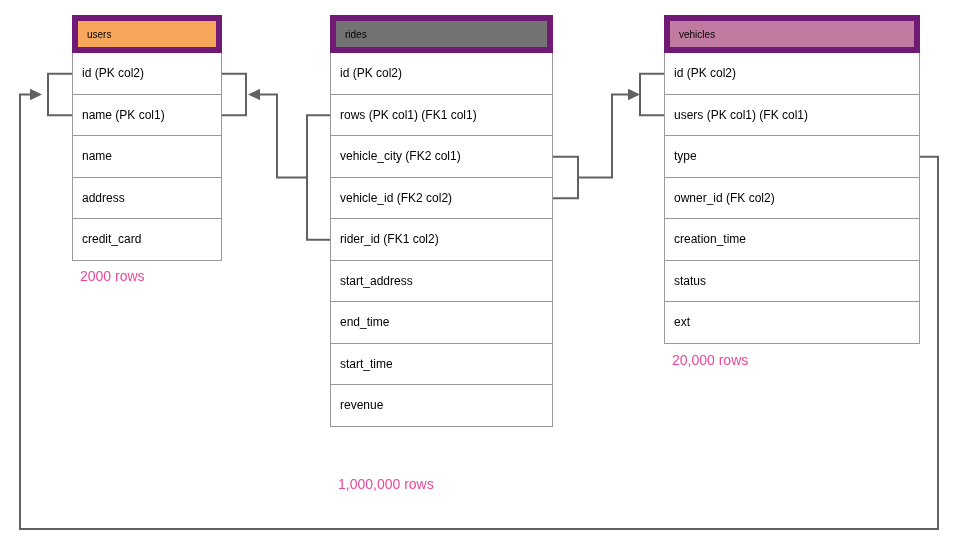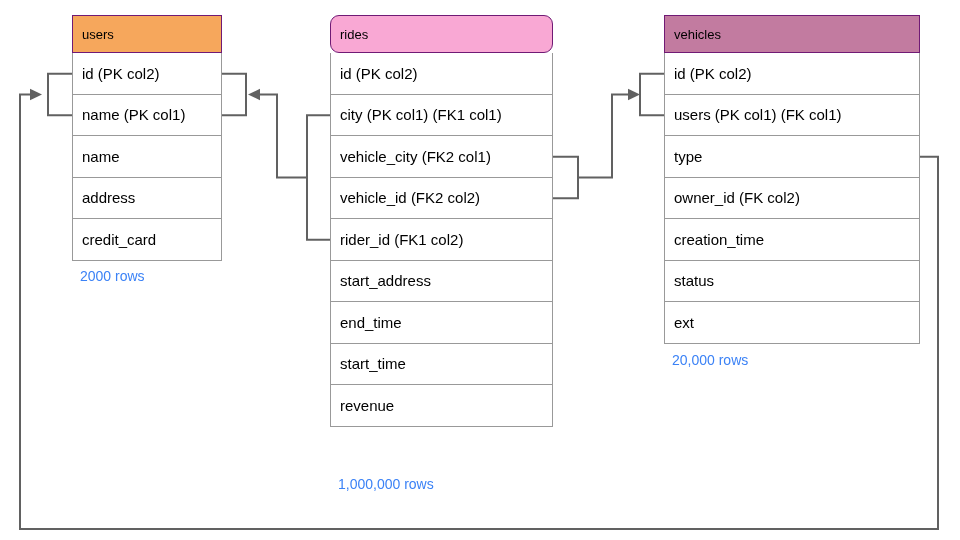--- a/index.html
+++ b/index.html
@@ -20,41 +20,41 @@
   .conn { fill: none; stroke: #616161; stroke-width: 2; }
   .arrowhead { fill: #616161; stroke: none; }
   .tbl {
     position: absolute;
     box-sizing: border-box;
     background: #ffffff;
   }
   .tbl-header {
     box-sizing: border-box;
     height: 38px;
-    border: 1px solid #701a75;
+    border: 6px solid #701a75;
     display: flex;
     align-items: center;
     padding-left: 9px;
-    font-size: 13px;
+    font-size: 10px;
   }
   .tbl-row {
     box-sizing: border-box;
     height: 41.5px;
     border: 1px solid #999999;
     border-top: none;
     display: flex;
     align-items: center;
     padding-left: 9px;
-    font-size: 15px;
+    font-size: 12px;
     background: #ffffff;
   }
   .row-count {
     position: absolute;
     font-size: 14px;
-    color: #3b82f6;
+    color: #ec4899;
     white-space: nowrap;
   }
   #tbl-users    { left: 72px;  top: 15px; width: 150px; }
   #tbl-rides    { left: 330px; top: 15px; width: 223px; }
   #tbl-vehicles { left: 664px; top: 15px; width: 256px; }
   #rows-users    { left: 80px;  top: 268px; }
   #rows-rides    { left: 338px; top: 476px; text-align: right; }
   #rows-vehicles { left: 672px; top: 352px; }
 </style>
 </head>
@@ -84,23 +84,23 @@
     <div class="tbl-header" style="background-color: rgb(246, 167, 92);">users</div>
     <div class="tbl-row">id (PK col2)</div>
     <div class="tbl-row">name (PK col1)</div>
     <div class="tbl-row">name</div>
     <div class="tbl-row">address</div>
     <div class="tbl-row">credit_card</div>
   </div>
   <div class="row-count" id="rows-users">2000 rows</div>
 
   <div class="tbl" id="tbl-rides">
-    <div class="tbl-header" style="background-color: #f9a8d4; border-radius: 9px;">rides</div>
+    <div class="tbl-header" style="background-color: #737373;">rides</div>
     <div class="tbl-row">id (PK col2)</div>
-    <div class="tbl-row">city (PK col1) (FK1 col1)</div>
+    <div class="tbl-row">rows (PK col1) (FK1 col1)</div>
     <div class="tbl-row">vehicle_city (FK2 col1)</div>
     <div class="tbl-row">vehicle_id (FK2 col2)</div>
     <div class="tbl-row">rider_id (FK1 col2)</div>
     <div class="tbl-row">start_address</div>
     <div class="tbl-row">end_time</div>
     <div class="tbl-row">start_time</div>
     <div class="tbl-row">revenue</div>
   </div>
   <div class="row-count" id="rows-rides">1,000,000 rows</div>
 

